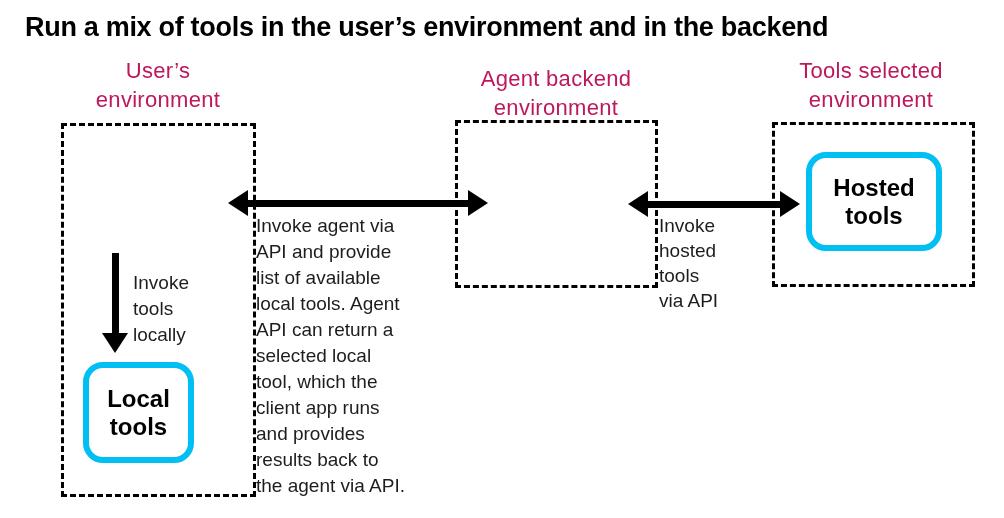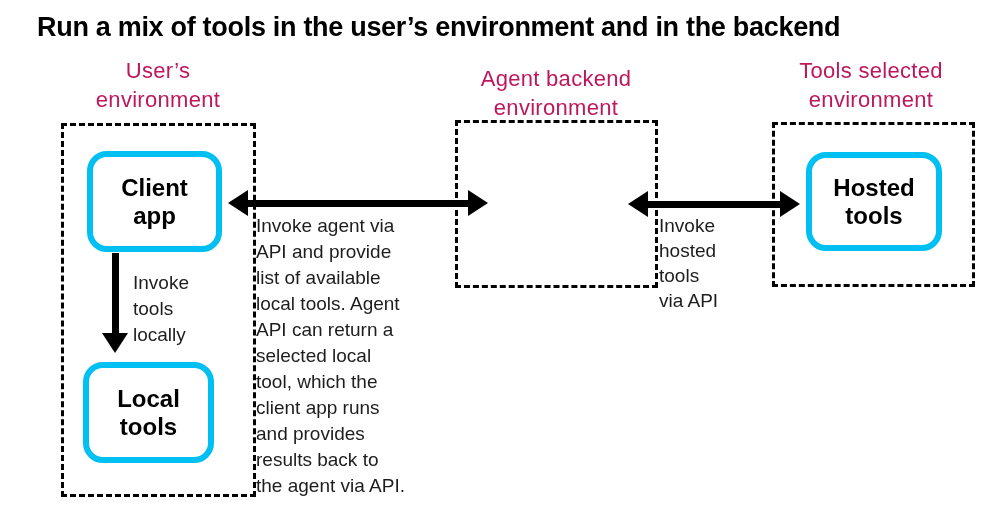--- a/index.html
+++ b/index.html
@@ -6,21 +6,21 @@
   html,body { background:#ffffff; }
   .canvas {
     position:relative;
     width:1004px; height:518px;
     background:#ffffff;
     font-family:"Liberation Sans", sans-serif;
     overflow:hidden;
   }
   .title {
     position:absolute;
-    left:37px; top:12px;
+    left:25px; top:12px;
     font-size:27px; font-weight:700;
     color:#000000;
     letter-spacing:-0.3px;
     white-space:nowrap;
   }
   .env-label {
     position:absolute;
     width:200px;
     font-size:22px; line-height:29px;
     color:#be185d;
@@ -94,23 +94,21 @@
 environment</div>
   <div class="env-label" style="left:456px; top:64px;">Agent backend
 environment</div>
   <div class="env-label" style="left:771px; top:56px;">Tools selected
 environment</div>
 
   <div class="dashed-box" style="left:61px; top:123px; width:195px; height:374px;"></div>
   <div class="dashed-box" style="left:455px; top:120px; width:203px; height:168px;"></div>
   <div class="dashed-box" style="left:772px; top:122px; width:203px; height:165px;"></div>
 
-  <div class="node" style="left:87px; top:151px; width:135px; height:101px;">Client
-app</div>
-  <div class="node" style="left:83px; top:362px; width:131px; height:101px;">Local
+  <div class="node" style="left:83px; top:362px; width:111px; height:101px;">Local
 tools</div>
   <div class="node" style="left:806px; top:152px; width:136px; height:99px;">Hosted
 tools</div>
 
   <div class="arrow-h" style="left:228px; top:190px; width:260px;">
     <span class="bar"></span>
     <span class="ah ah-left"></span>
     <span class="ah ah-right"></span>
   </div>
 

